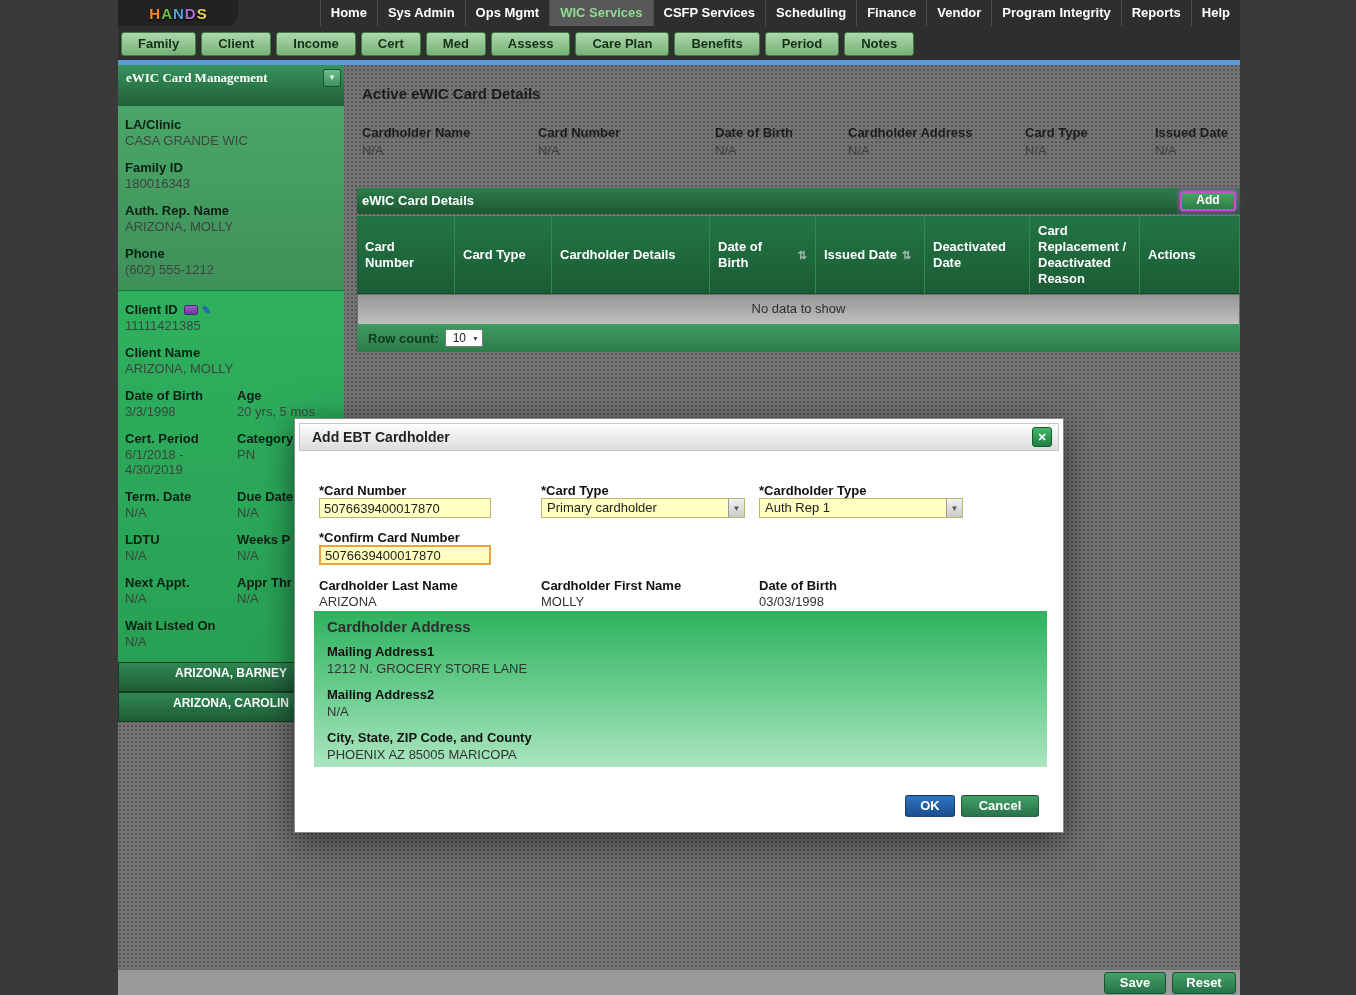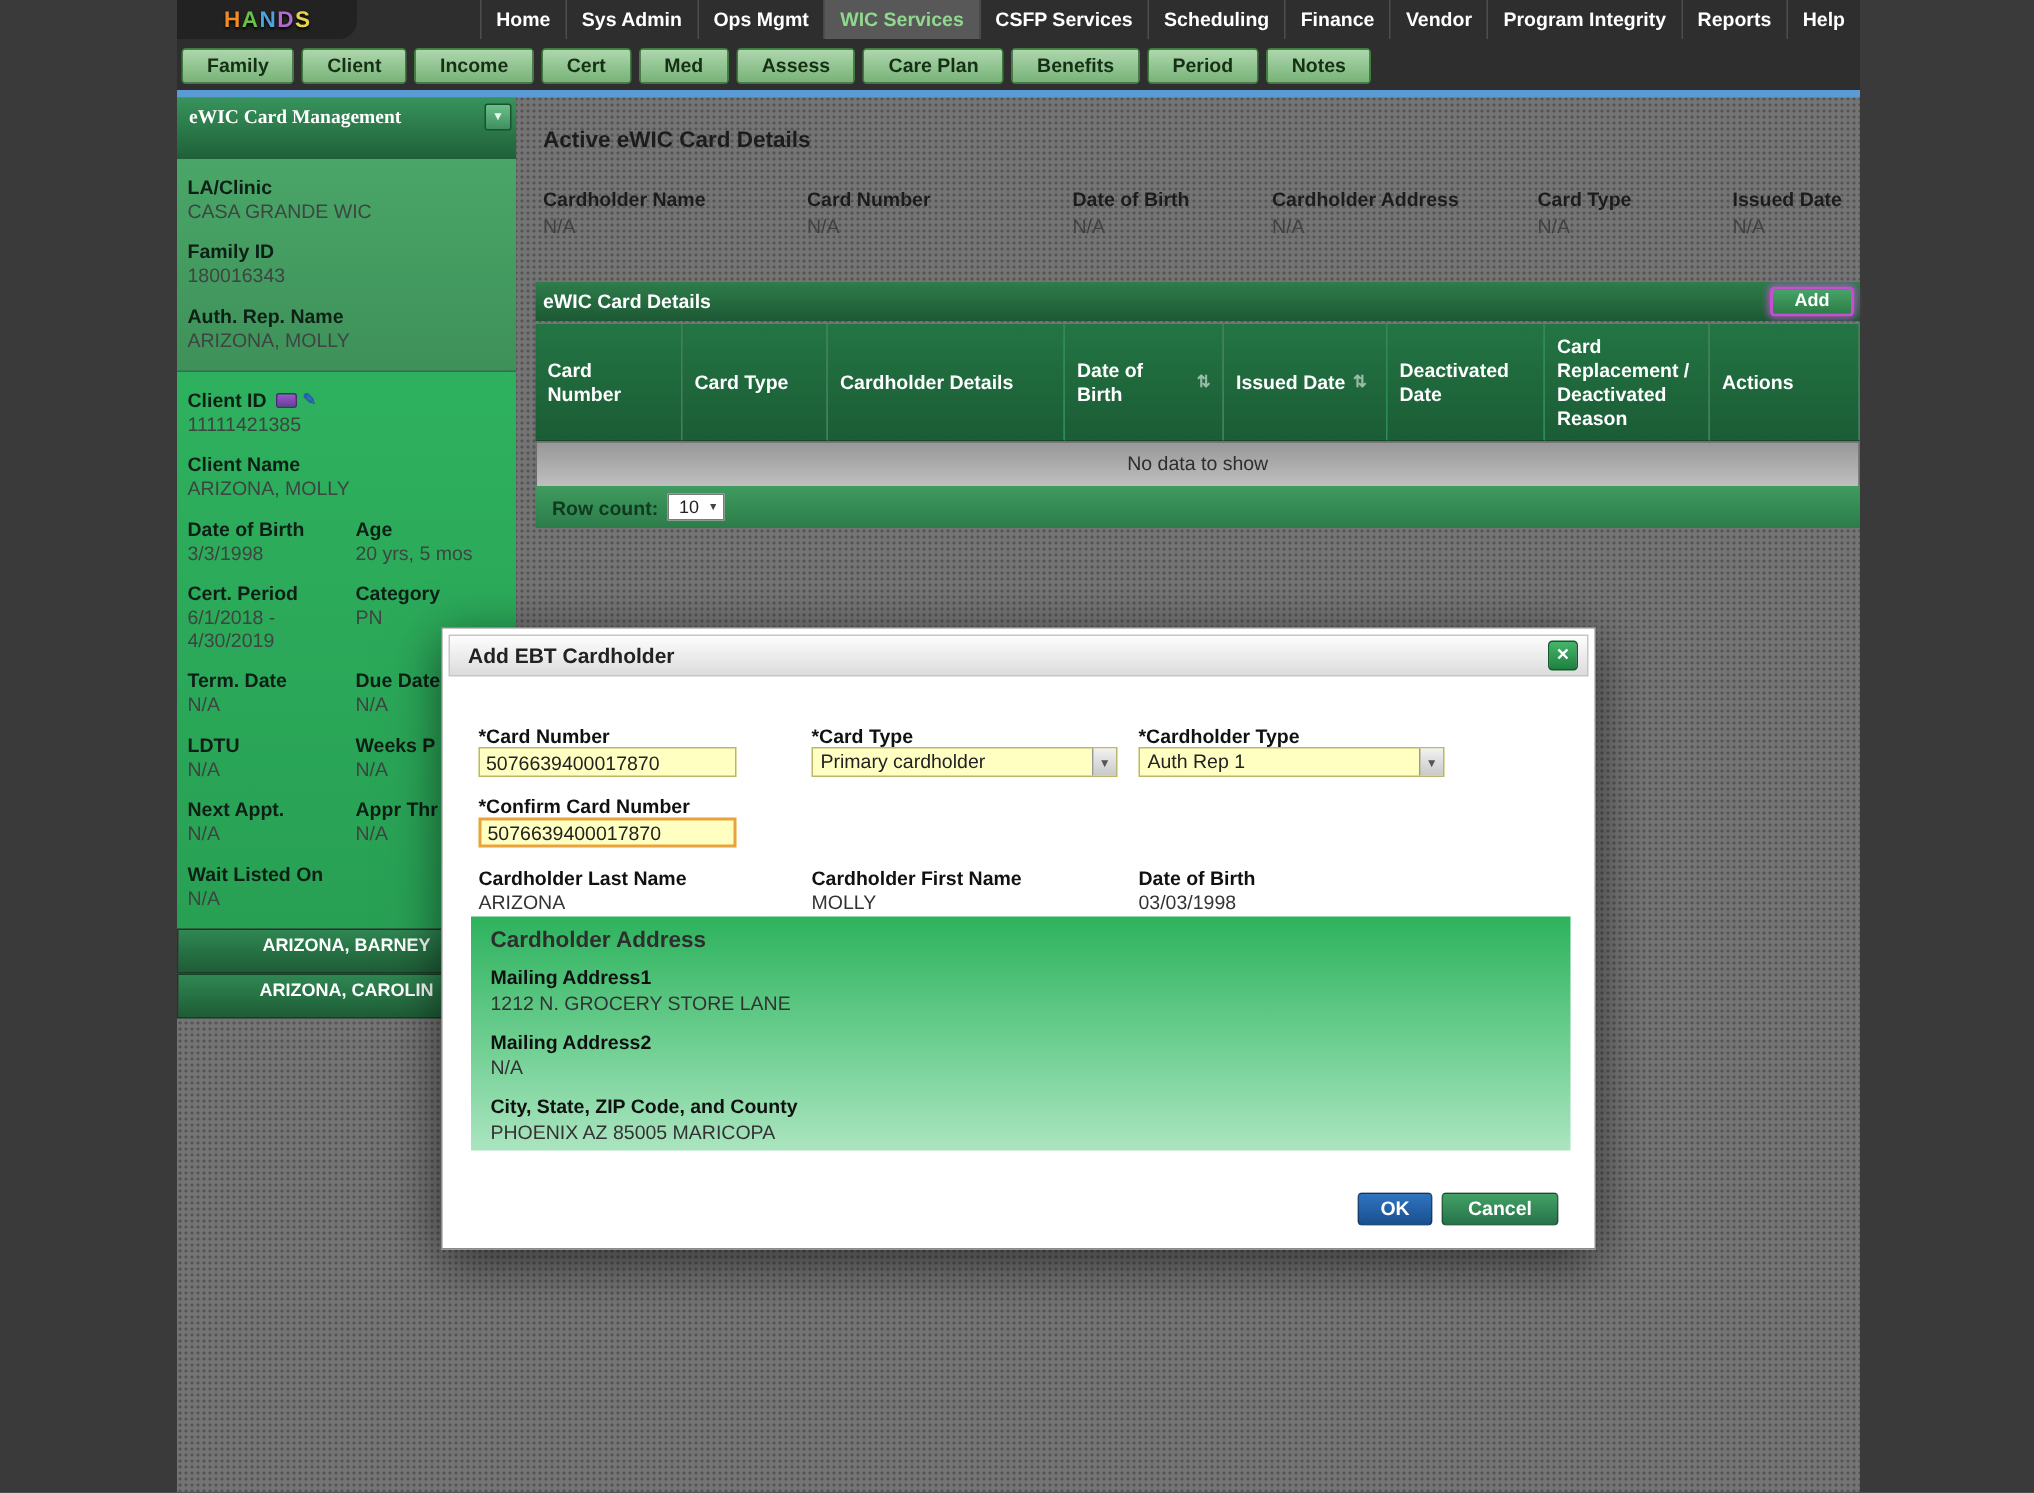--- a/index.html
+++ b/index.html
@@ -169,20 +169,24 @@
           <div class="val">CASA GRANDE WIC</div>
         </div>
         <div class="fld">
           <div class="lab">Family ID</div>
           <div class="val">180016343</div>
         </div>
         <div class="fld">
           <div class="lab">Auth. Rep. Name</div>
           <div class="val">ARIZONA, MOLLY</div>
         </div>
+        <div class="fld">
+          <div class="lab">Phone</div>
+          <div class="val">(602) 555-1212</div>
+        </div>
       </div>
       <div class="sb-client">
         <div class="fld">
           <div class="lab">
             <span>Client ID</span><span class="cid-icons">
                 <span class="icon-card"></span>
                 <span class="icon-pencil">✎</span>
               </span>
           </div>
           <div class="val">11111421385</div>
@@ -317,20 +321,24 @@
 
       <div class="rowcount">
         <div class="rc-label">Row count:</div>
         <div class="rc-select">
           <span class="txt">10</span>
           <span class="arr">▼</span>
         </div>
       </div>
     </div>
 
+    <div class="footer">
+      <div class="f-btn f-save">Save</div>
+      <div class="f-btn f-reset">Reset</div>
+    </div>
   </div>
 
   <div class="modal">
     <div class="m-title">
       <div class="txt">Add EBT Cardholder</div>
       <div class="m-close">✕</div>
     </div>
 
     <div class="m-lab" style="left:24px;top:64px;">*Card Number</div>
     <input class="ybox" style="left: 24px; top: 79px; width: 172px;" value="5076639400017870">

